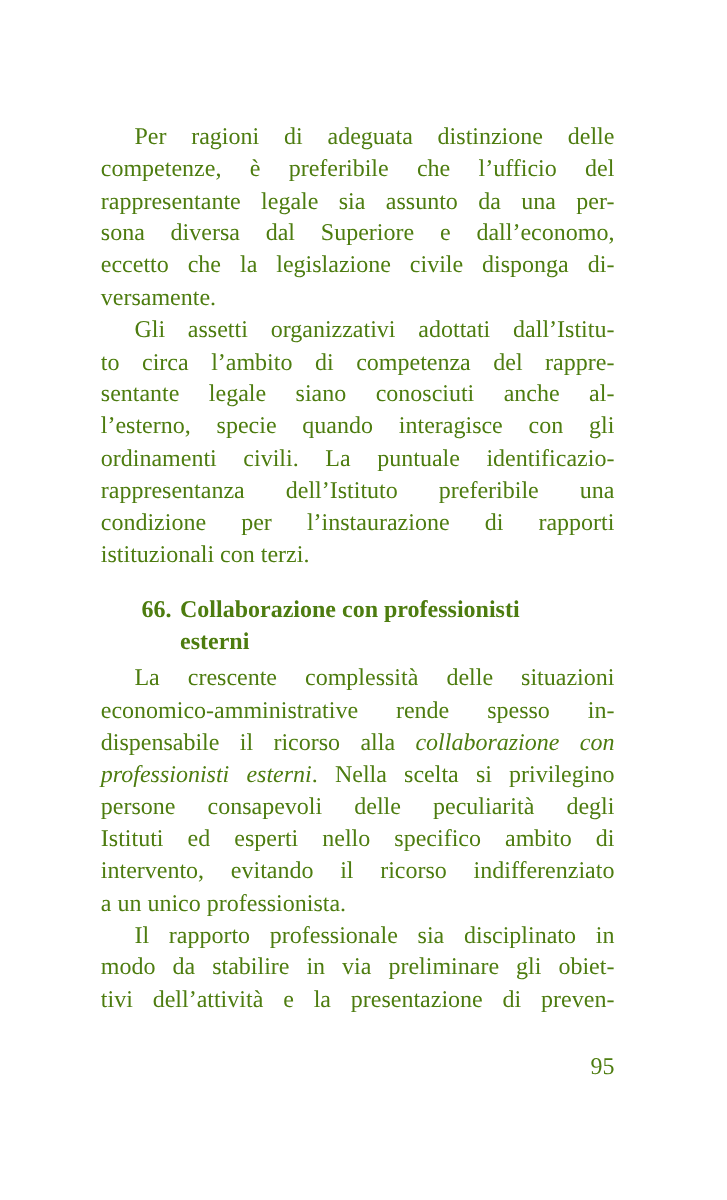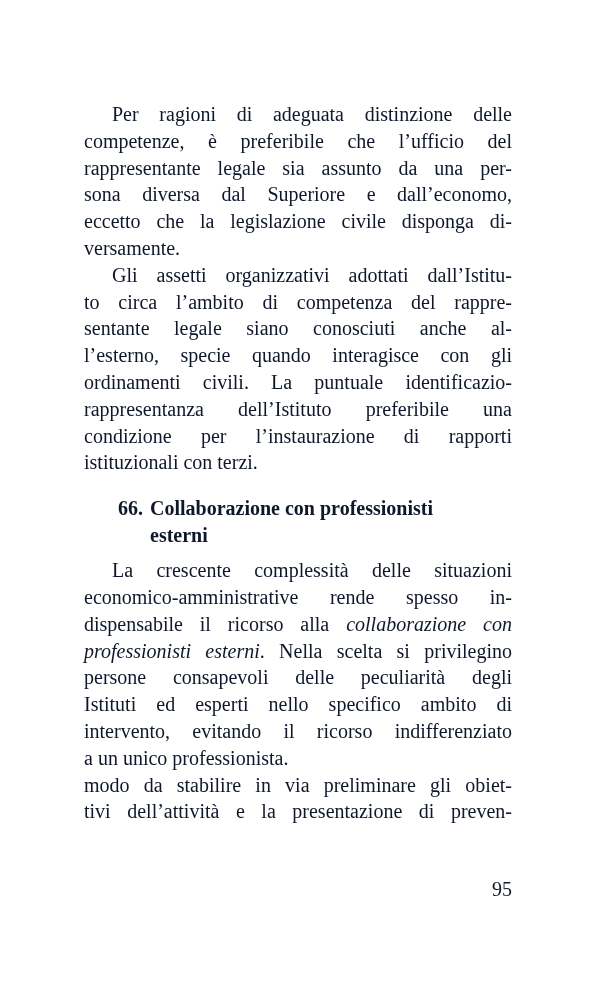--- a/index.html
+++ b/index.html
@@ -7,21 +7,21 @@
     padding: 0;
     background: #ffffff;
   }
   .book-page {
     position: relative;
     width: 606px;
     height: 1000px;
     background: #ffffff;
     overflow: hidden;
     font-family: "Liberation Serif", "DejaVu Serif", serif;
-    color: #0f172a;
+    color: #4d7c0f;
   }
   .text-block {
     position: absolute;
     left: 84px;
     top: 101px;
     width: 428px;
     font-size: 20px;
   }
   .paragraph { margin: 0; }
   .line {
@@ -29,21 +29,21 @@
     text-align: justify;
     text-align-last: justify;
     white-space: normal;
   }
   .line.first { text-indent: 28px; }
   .line.lastline { text-align-last: auto; }
   .line em { font-style: italic; }
   .section-heading {
     display: flex;
     margin-top: 19px;
-    margin-bottom: 8px;
+    margin-bottom: 3px;
     padding-left: 34px;
     font-weight: bold;
     font-size: 20px;
   }
   .section-number {
     width: 32px;
     flex-shrink: 0;
     line-height: 27px;
   }
   .heading-lines { flex: 1; }
@@ -92,18 +92,19 @@
         <div class="line first"><span>La crescente complessità delle situazioni</span></div>
         <div class="line"><span>economico-amministrative rende spesso in-</span></div>
         <div class="line"><span>dispensabile il ricorso alla </span><em>collaborazione con</em></div>
         <div class="line"><em>professionisti esterni</em><span>. Nella scelta si privilegino</span></div>
         <div class="line"><span>persone consapevoli delle peculiarità degli</span></div>
         <div class="line"><span>Istituti ed esperti nello specifico ambito di</span></div>
         <div class="line"><span>intervento, evitando il ricorso indifferenziato</span></div>
         <div class="line lastline"><span>a un unico professionista.</span></div>
       </div>
       <div class="paragraph">
+        <div class="line first"><span>Il rapporto professionale sia disciplinato in</span></div>
         <div class="line"><span>modo da stabilire in via preliminare gli obiet-</span></div>
         <div class="line"><span>tivi dell’attività e la presentazione di preven-</span></div>
       </div>
     </div>
   <div class="folio">95</div>
 </div>
 
 </body></html>

